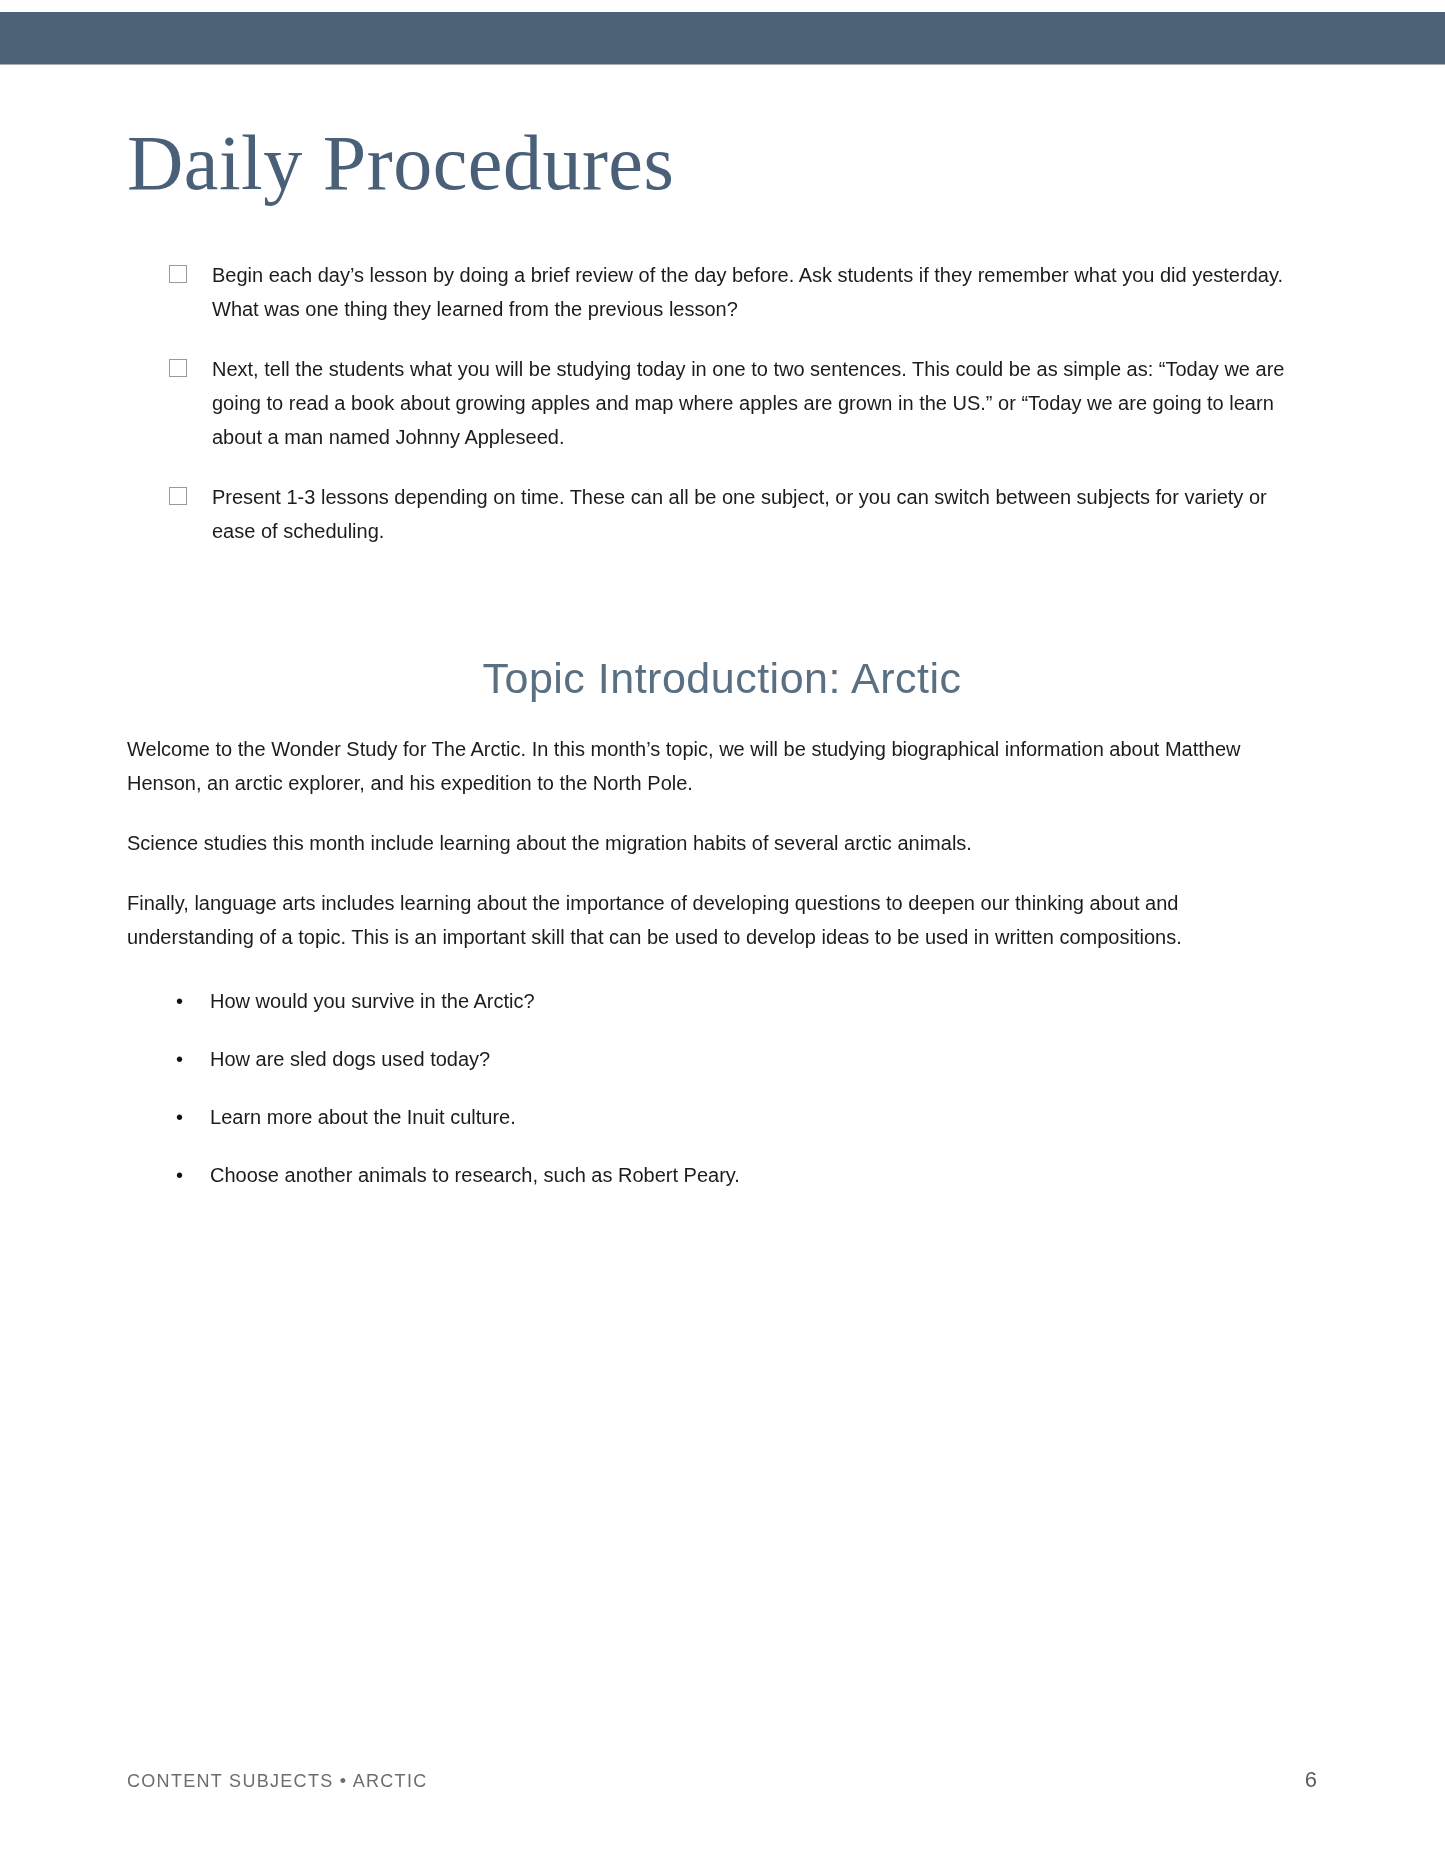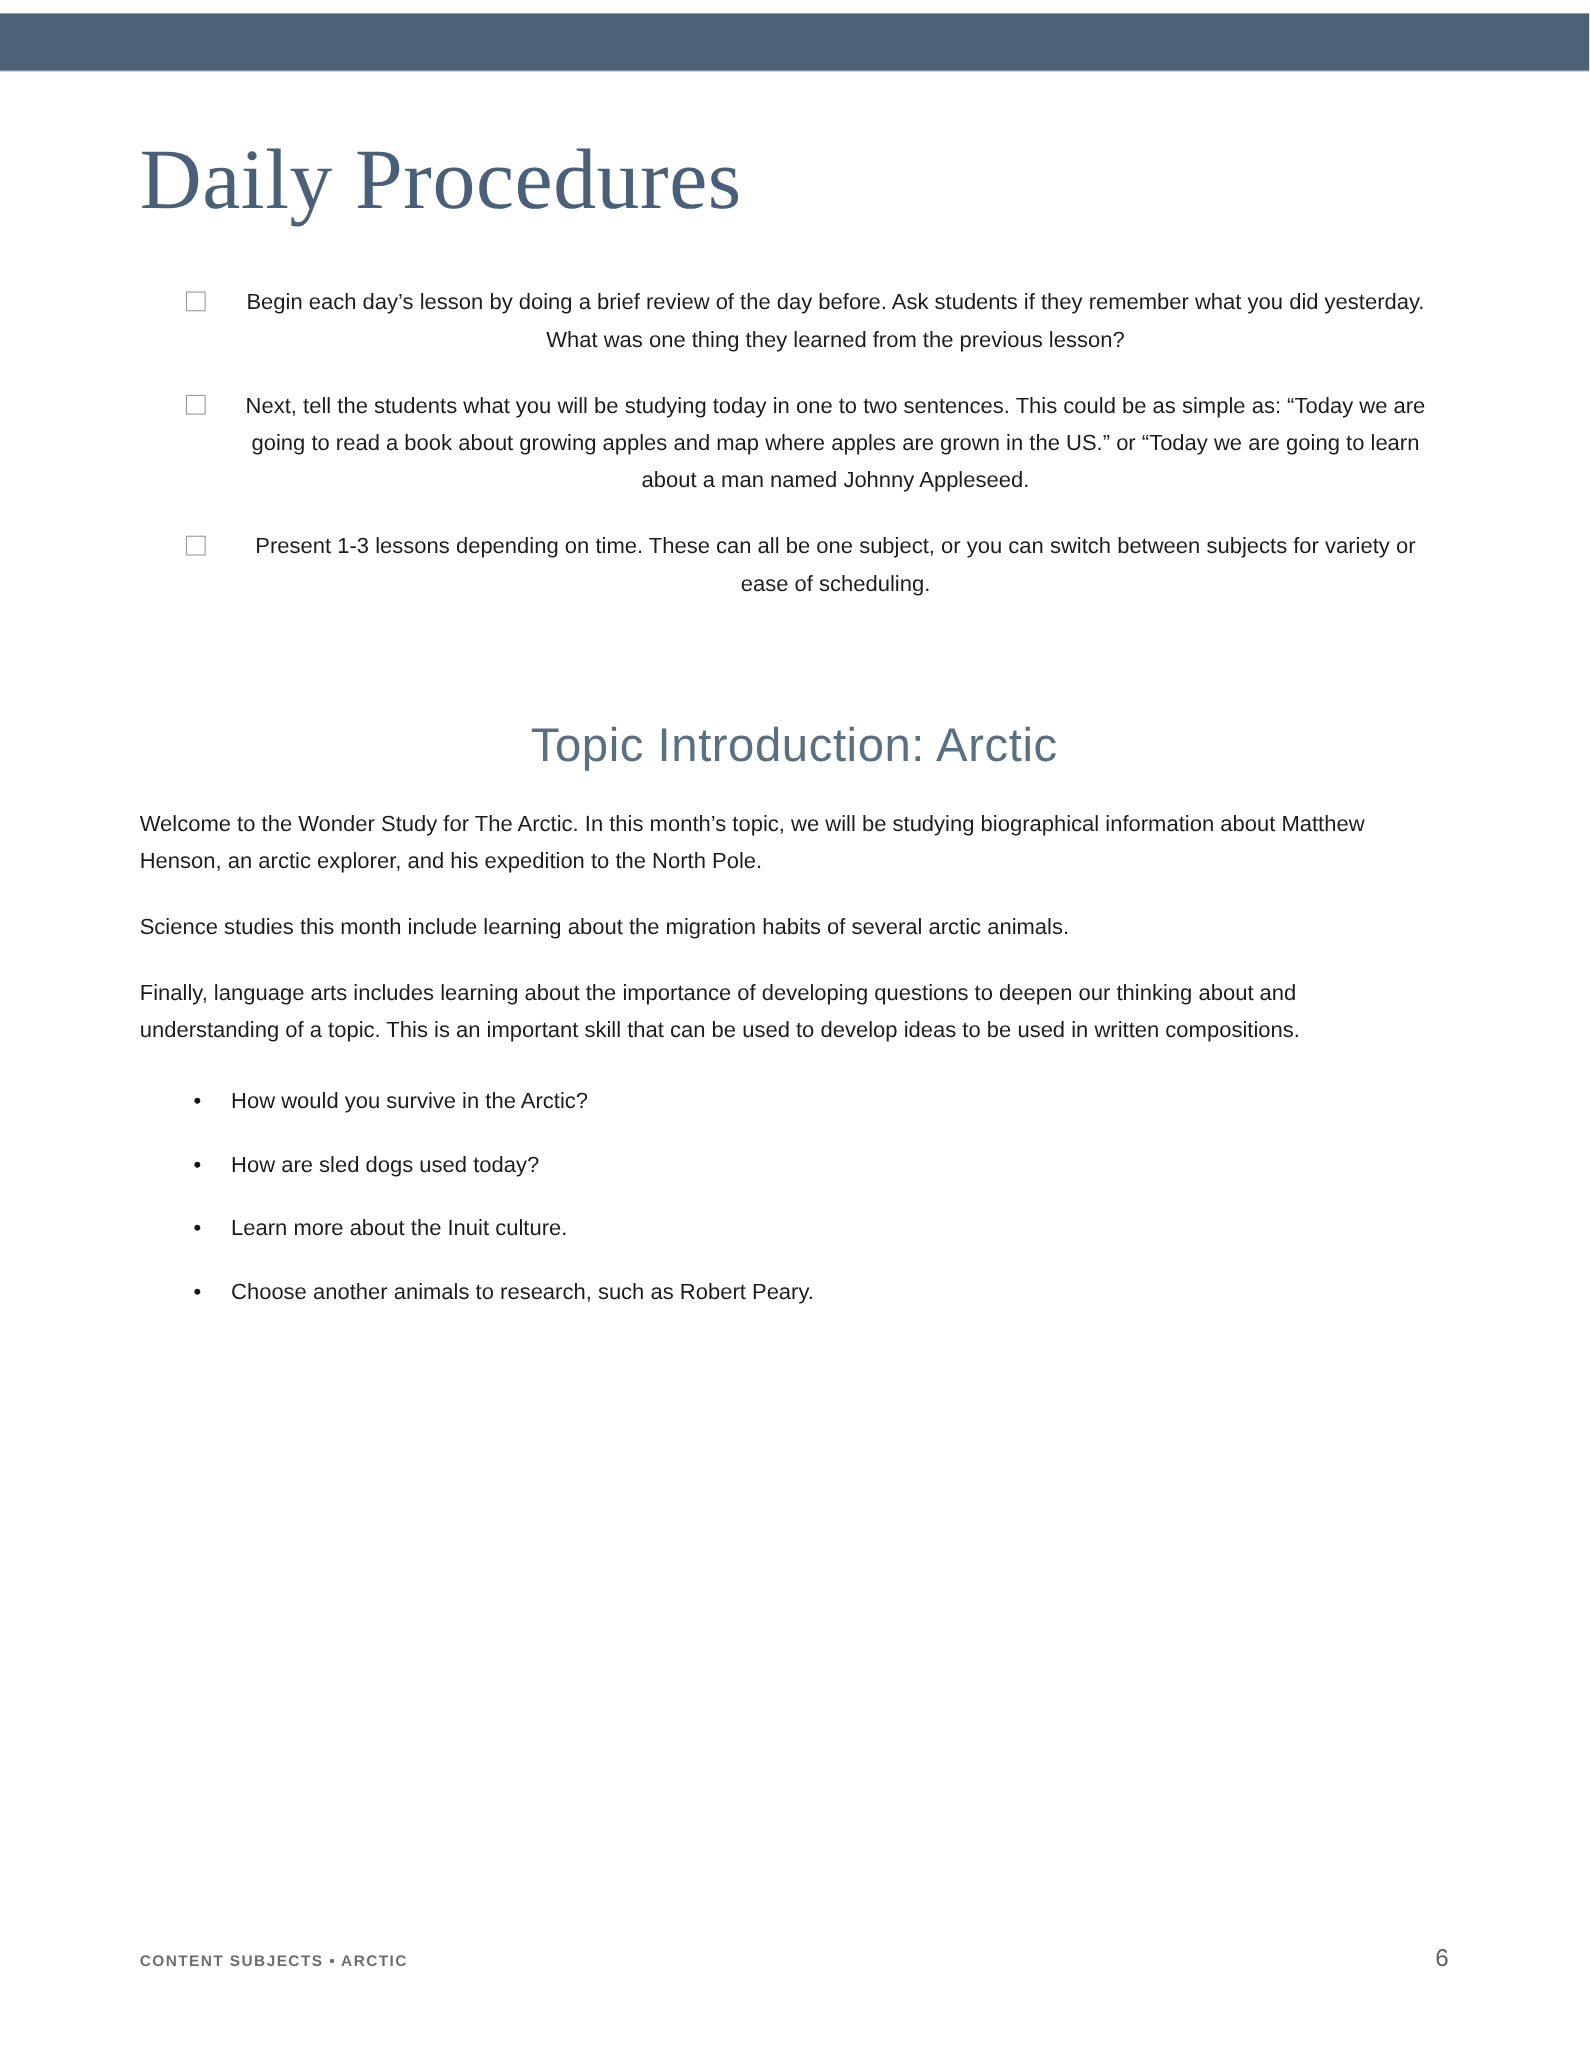--- a/index.html
+++ b/index.html
@@ -35,21 +35,20 @@
     letter-spacing: 0.5px;
     color: #4a6078;
   }
   .checklist {
     margin-top: 52px;
     padding-left: 42px;
   }
   .check-item {
     display: flex;
     align-items: flex-start;
-    text-align: center;
   }
   .check-item + .check-item { margin-top: 26px; }
   .checkbox {
     flex: 0 0 auto;
     width: 18px;
     height: 18px;
     border: 1.5px solid #9a9a9a;
     background: #ffffff;
     margin-top: 7px;
     margin-right: 25px;
@@ -92,24 +91,24 @@
   .footer {
     position: absolute;
     left: 127px;
     right: 128px;
     bottom: 88px;
     display: flex;
     justify-content: space-between;
     align-items: baseline;
   }
   .footer-left {
-    font-size: 14px;
+    font-size: 18px;
     letter-spacing: 1.3px;
     color: #6d6d6d;
-    font-weight: 700;
+    font-weight: 400;
   }
   .footer-page {
     font-size: 22px;
     color: #5d5d5d;
     font-weight: 400;
   }
 </style>
 </head>
 <body>
 

